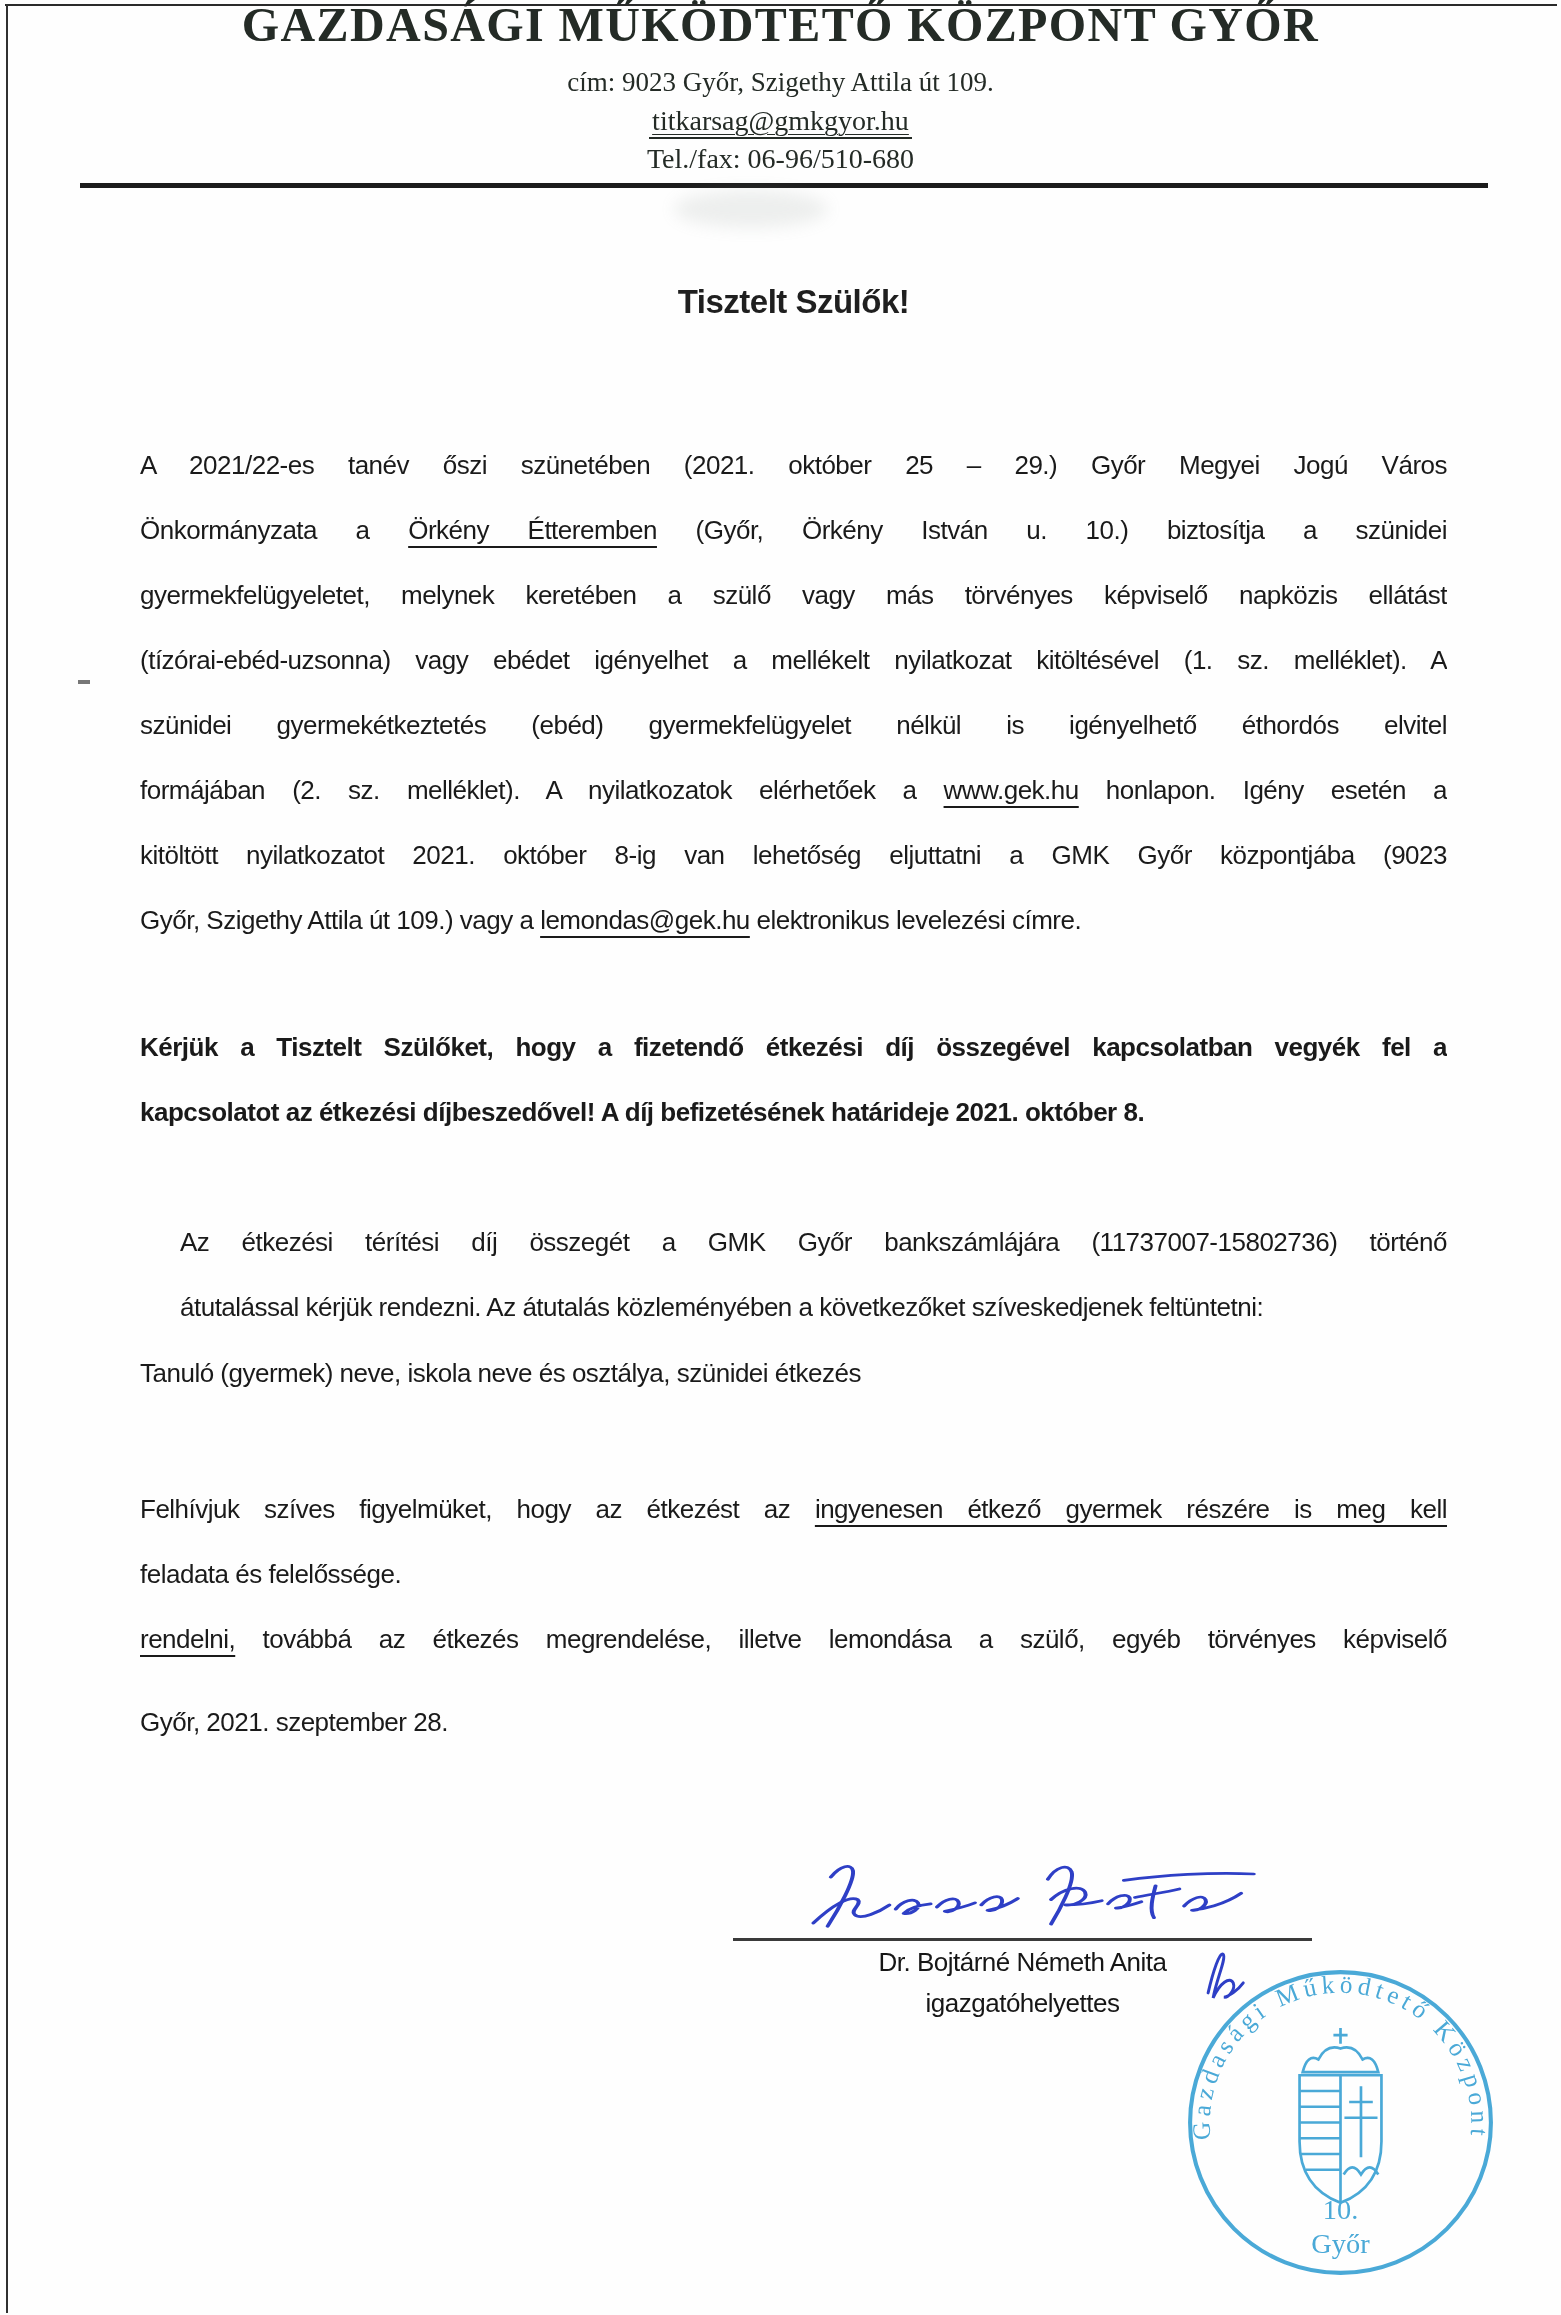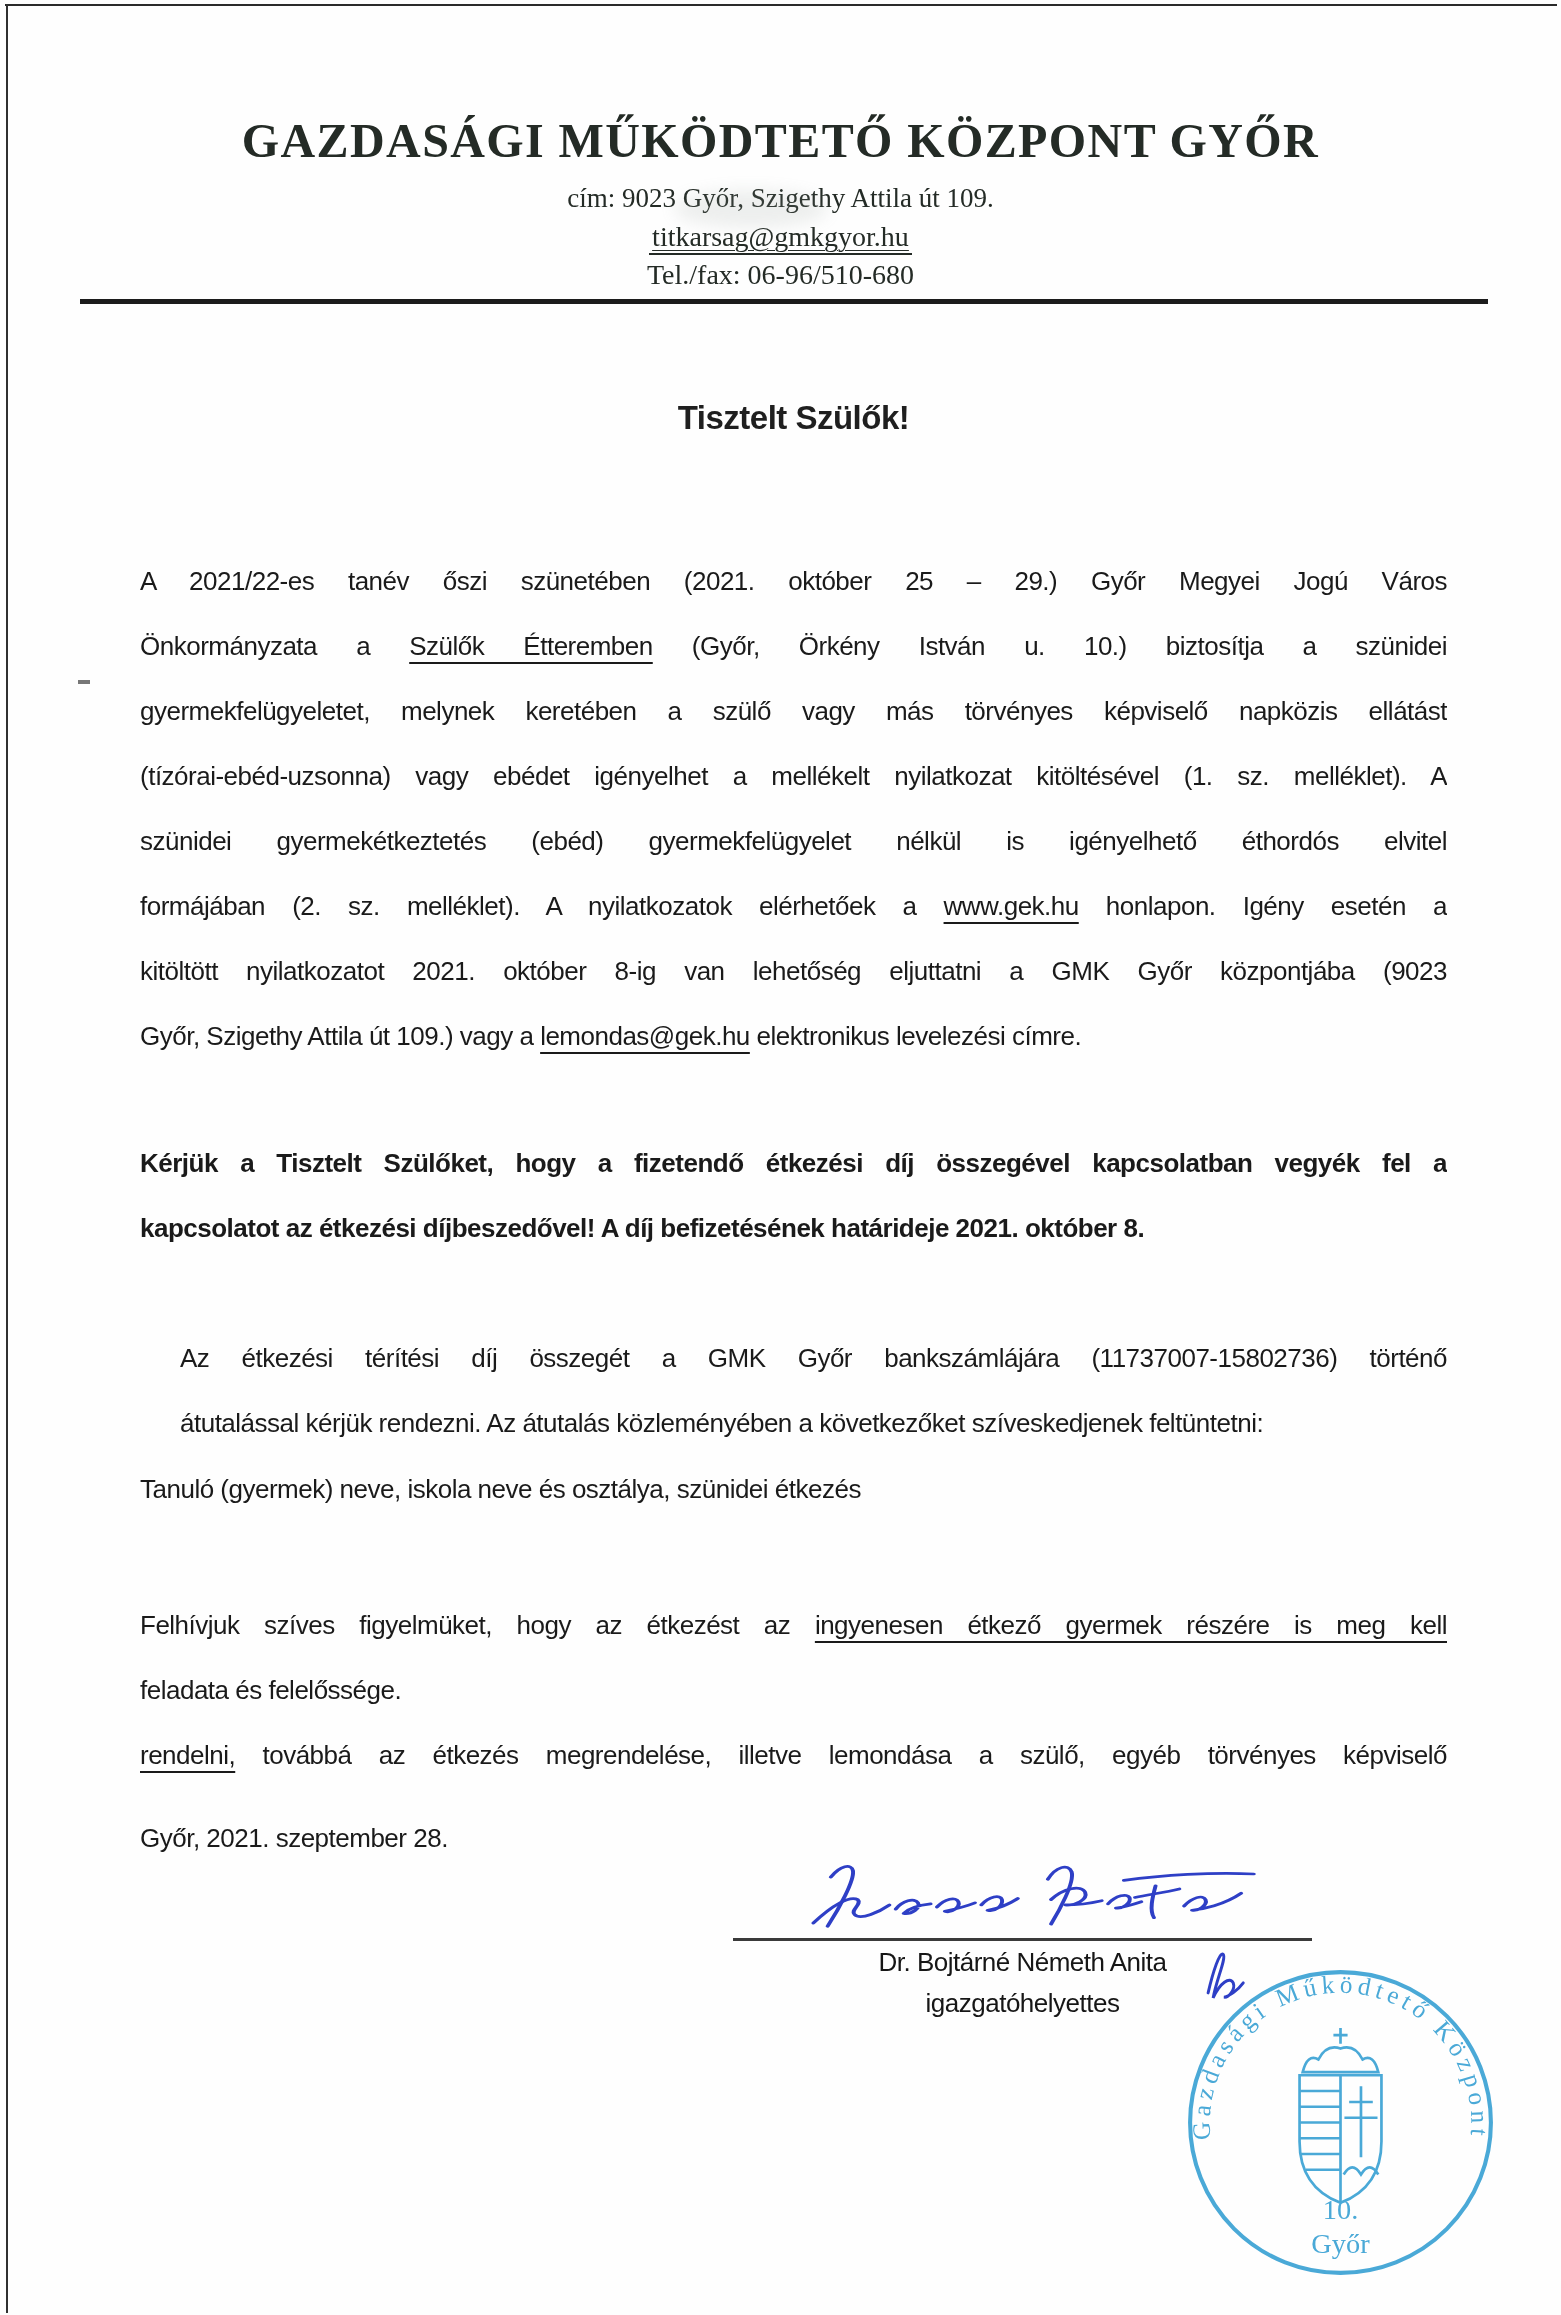--- a/index.html
+++ b/index.html
@@ -5,21 +5,21 @@
   html,body{margin:0;padding:0;background:#ffffff;}
   .page{position:relative;width:1561px;height:2316px;background:#fefefe;overflow:hidden;
         font-family:"Liberation Sans",sans-serif;color:#1a1a1a;}
   
   .edge-top{position:absolute;left:4.5px;top:3.6px;width:1552px;height:2.7px;background:#2a2a2a;}
   .edge-left{position:absolute;left:6.3px;top:3.6px;width:1.8px;height:2309px;background:#303030;}
   .margin-dash{position:absolute;left:78px;top:680px;width:11.8px;height:3.6px;background:#555;opacity:.8;}
   .smudge{position:absolute;left:674px;top:190px;width:154px;height:38px;background:#97a09b;
           opacity:.16;filter:blur(8.1px);border-radius:50%;}
   
-  .letterhead{padding-top:116px;text-align:center;color:#242b26;font-family:"Liberation Serif",serif;}
+  .letterhead{text-align:center;color:#242b26;font-family:"Liberation Serif",serif;}
   .org{font-size:48px;font-weight:700;letter-spacing:1.4px;line-height:49px;}
   .addr{margin-top:12.7px;font-size:27px;line-height:40px;}
   .email-row{line-height:38px;font-size:28px;}
   .email{display:inline-block;line-height:31px;text-decoration:underline;text-underline-offset:3.6px;
          text-decoration-thickness:1.4px;border-bottom:2.3px solid #242b26;padding:0 2.7px 1.8px;}
   .tel{font-size:28px;line-height:38px;}
   .rule{margin:5.4px 0 0 80px;width:1408px;height:4.5px;background:#1c1c1c;}
   
   .letter-body{margin:0 114px 0 140px;}
   .salutation{margin-top:95px;text-align:center;font-size:33px;font-weight:700;
@@ -60,21 +60,21 @@
       <span class="email">titkarsag@gmkgyor.hu</span>
     </div>
     <div class="tel">Tel./fax: 06-96/510-680</div>
     <div class="rule"></div>
   </header>
 
   <main class="letter-body">
     <div class="salutation">Tisztelt Szülők!</div>
     <div class="para p1">
         <div class="line"><span>A 2021/22-es tanév őszi szünetében (2021. október 25 – 29.) Győr Megyei Jogú Város</span></div>
-        <div class="line"><span>Önkormányzata a </span><span class="u">Szülők Étteremben</span><span> (Győr, Örkény István u. 10.) biztosítja a szünidei</span></div>
+        <div class="line"><span>Önkormányzata a </span><span class="u">Örkény Étteremben</span><span> (Győr, Örkény István u. 10.) biztosítja a szünidei</span></div>
         <div class="line"><span>gyermekfelügyeletet, melynek keretében a szülő vagy más törvényes képviselő napközis ellátást</span></div>
         <div class="line"><span>(tízórai-ebéd-uzsonna) vagy ebédet igényelhet a mellékelt nyilatkozat kitöltésével (1. sz. melléklet). A</span></div>
         <div class="line"><span>szünidei gyermekétkeztetés (ebéd) gyermekfelügyelet nélkül is igényelhető éthordós elvitel</span></div>
         <div class="line"><span>formájában (2. sz. melléklet). A nyilatkozatok elérhetőek a </span><span class="u">www.gek.hu</span><span> honlapon. Igény esetén a</span></div>
         <div class="line"><span>kitöltött nyilatkozatot 2021. október 8-ig van lehetőség eljuttatni a GMK Győr központjába (9023</span></div>
         <div class="line last"><span>Győr, Szigethy Attila út 109.) vagy a </span><span class="u">lemondas@gek.hu</span><span> elektronikus levelezési címre.</span></div>
       </div>
     <div class="para p2">
         <div class="line"><span>Kérjük a Tisztelt Szülőket, hogy a fizetendő étkezési díj összegével kapcsolatban vegyék fel a</span></div>
         <div class="line last"><span>kapcsolatot az étkezési díjbeszedővel! A díj befizetésének határideje 2021. október 8.</span></div>

